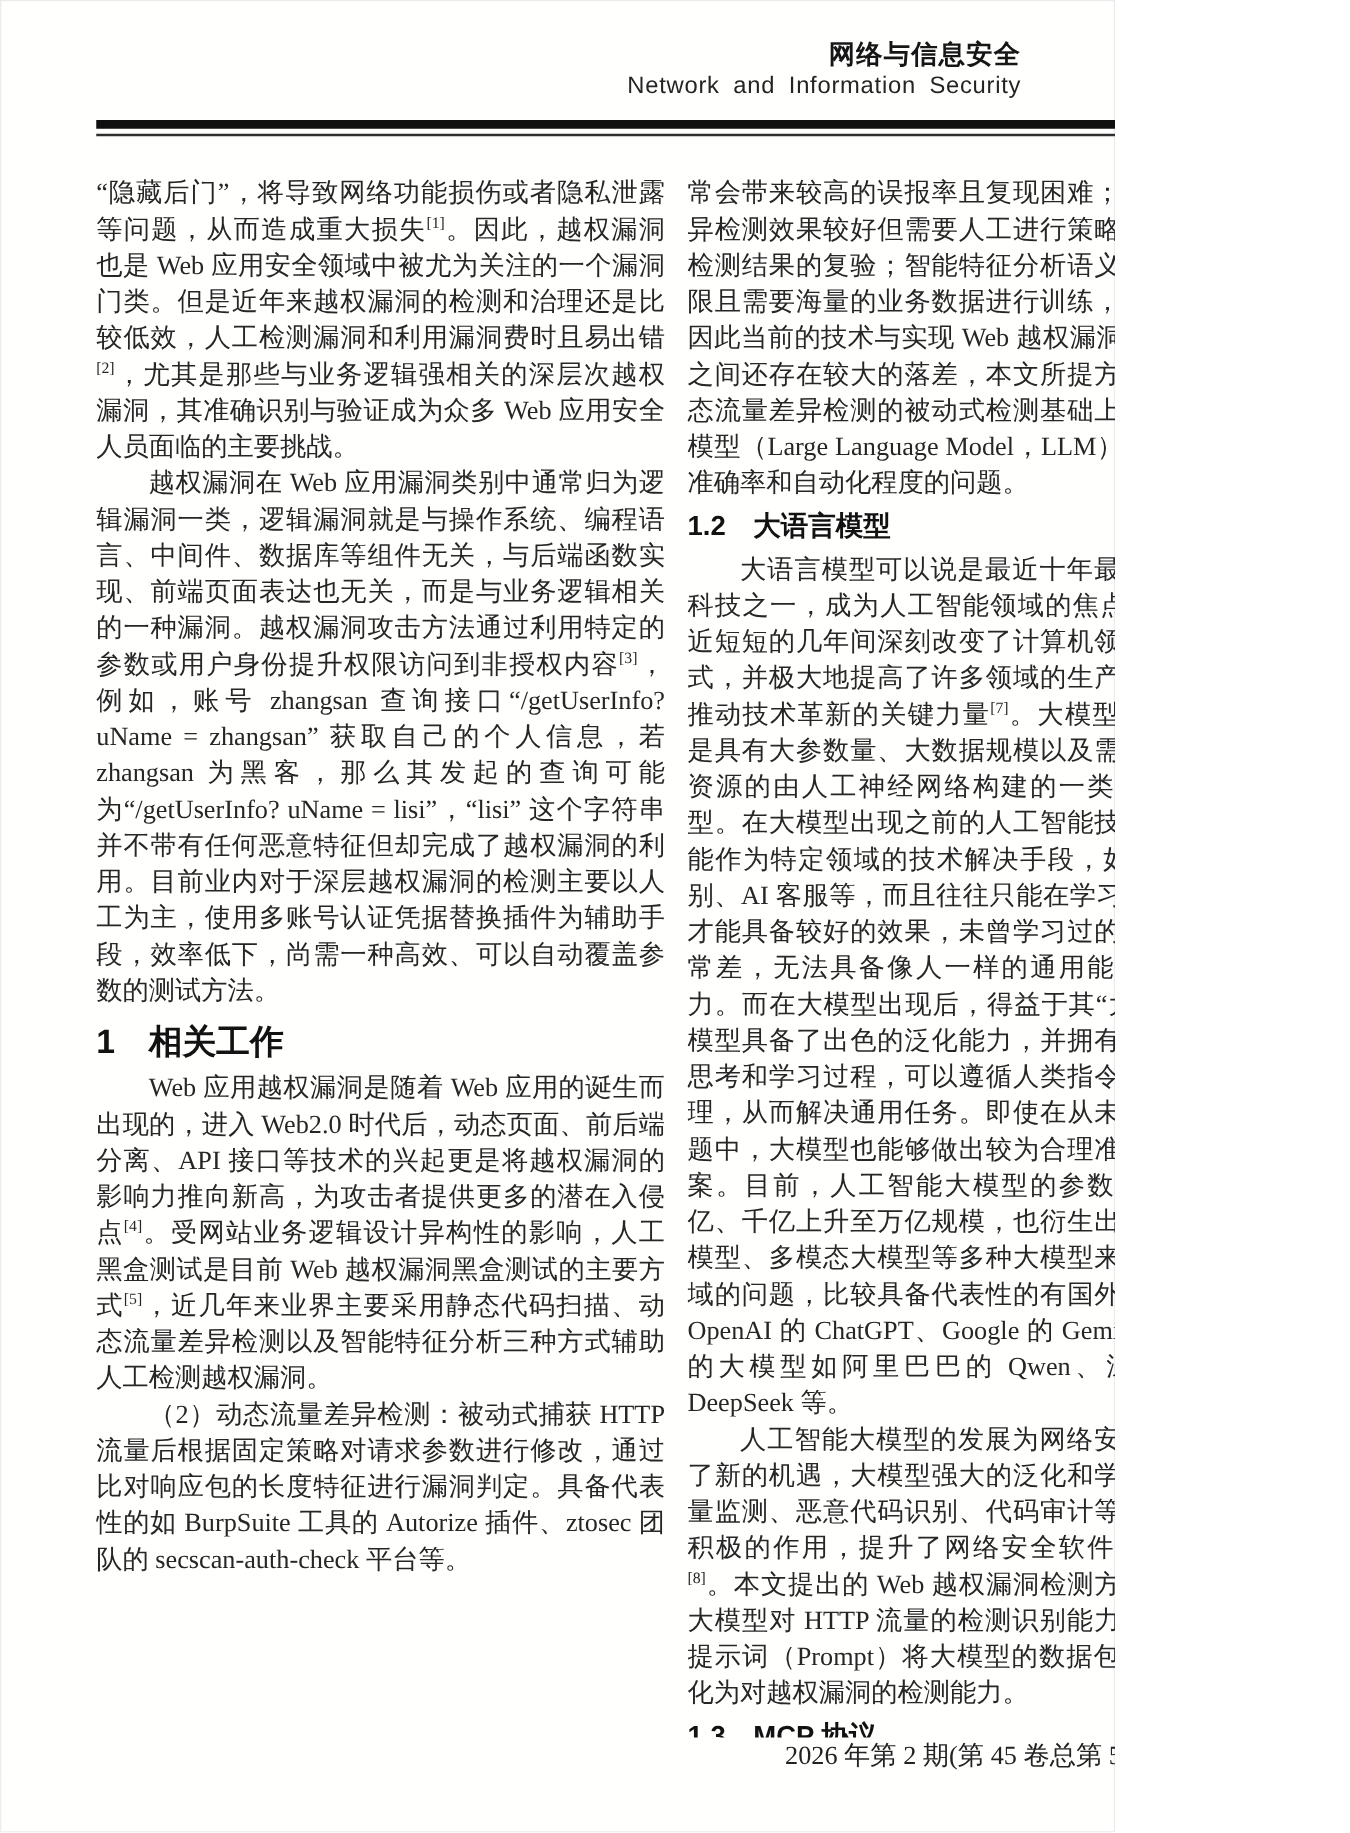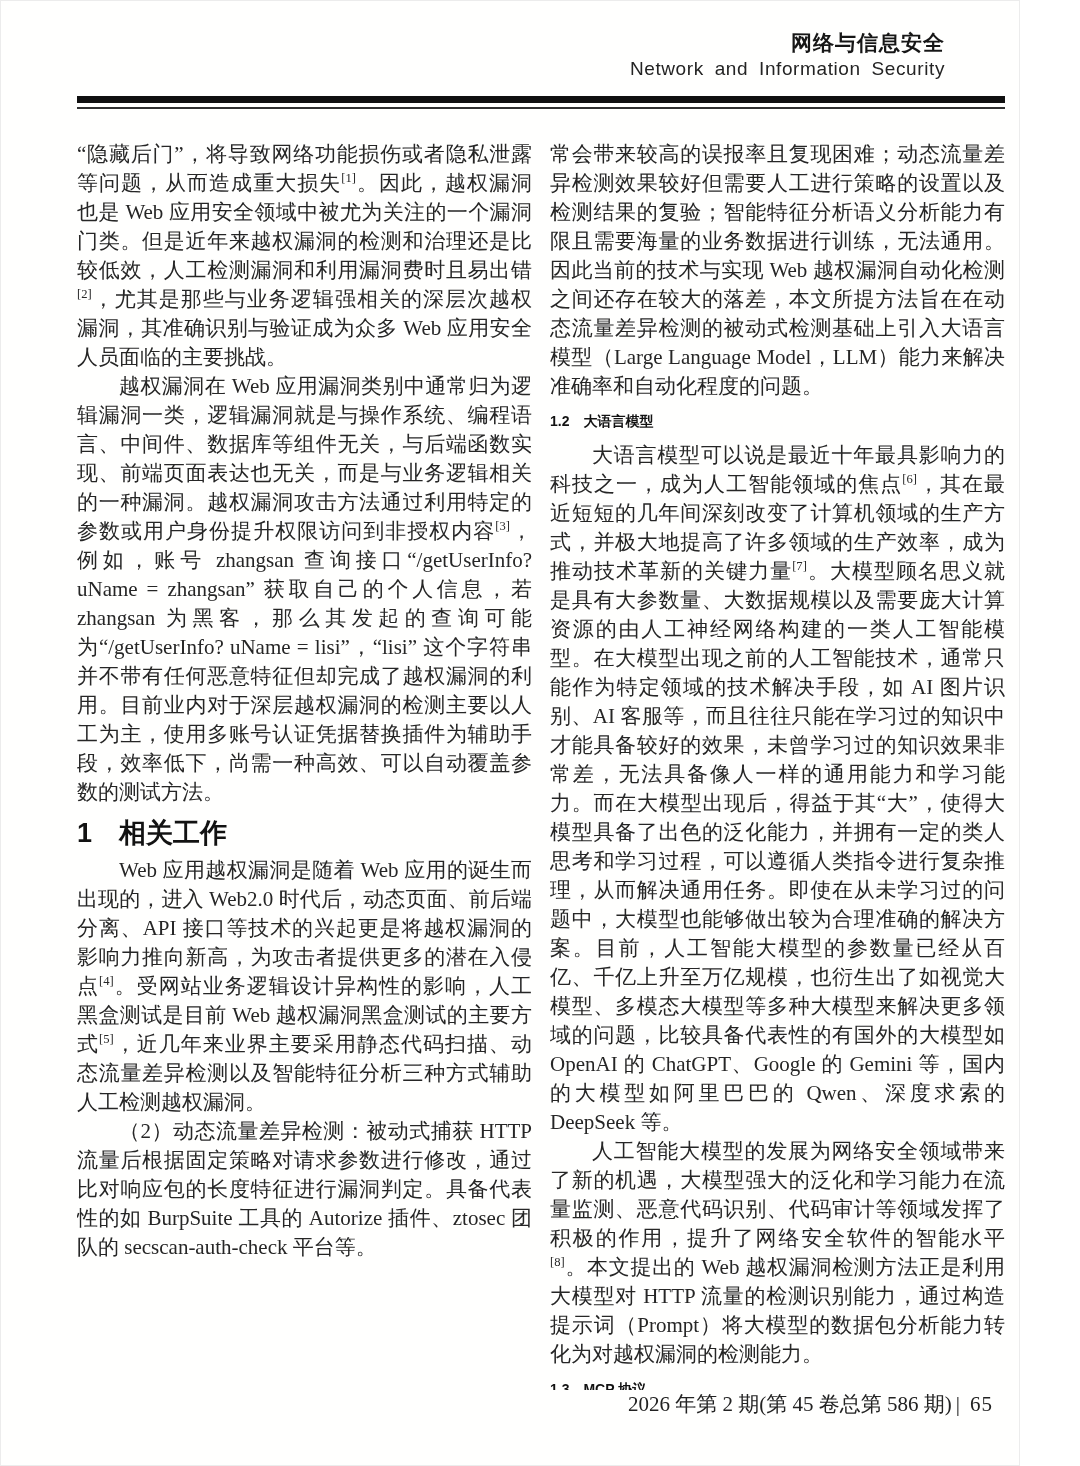--- a/index.html
+++ b/index.html
@@ -1,18 +1,18 @@
 <!DOCTYPE html>
 <html><head>
 <meta charset="utf-8">
 <style>
   html, body { margin: 0; padding: 0; background: #ffffff; }
   .page {
     position: relative;
-    width: 1020px;
+    width: 892px;
     height: 1466px;
     background: #fffffe;
     overflow: hidden;
     font-family: "Liberation Serif", "DejaVu Serif", serif;
     color: #262626;
     box-shadow: inset 0 0 0 1px #ececec;
   }
   .journal-cn {
     position: absolute;
     top: 29px;
@@ -75,21 +75,21 @@
     font-weight: 700;
     font-size: 27px;
     color: #121212;
     margin: 11px 0 8px 0;
     line-height: 30px;
     text-indent: 0;
   }
   .h2 {
     font-family: "Liberation Sans", "DejaVu Sans", sans-serif;
     font-weight: 700;
-    font-size: 14px;
+    font-size: 22px;
     color: #121212;
     margin: 5px 0 5px 0;
     line-height: 30px;
     text-indent: 0;
   }
   sup.cite {
     font-size: 0.6em;
     line-height: 0;
     vertical-align: super;
     letter-spacing: 0;

